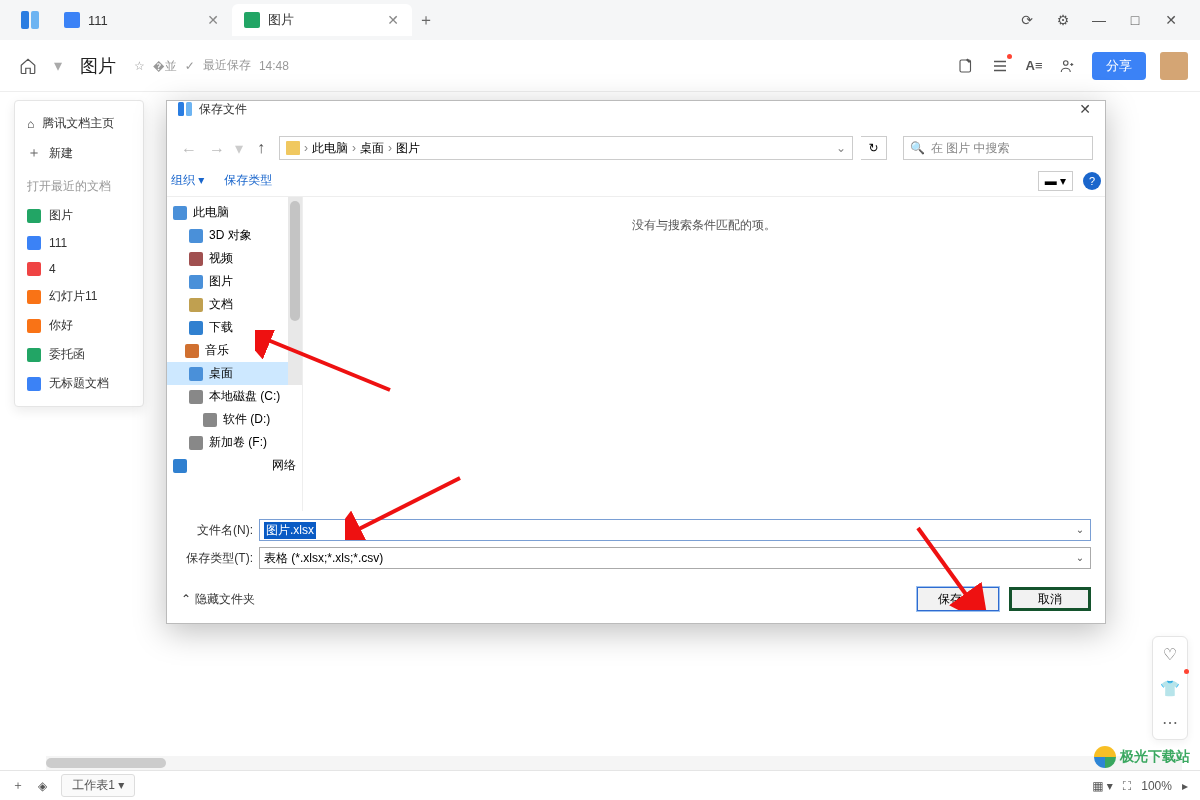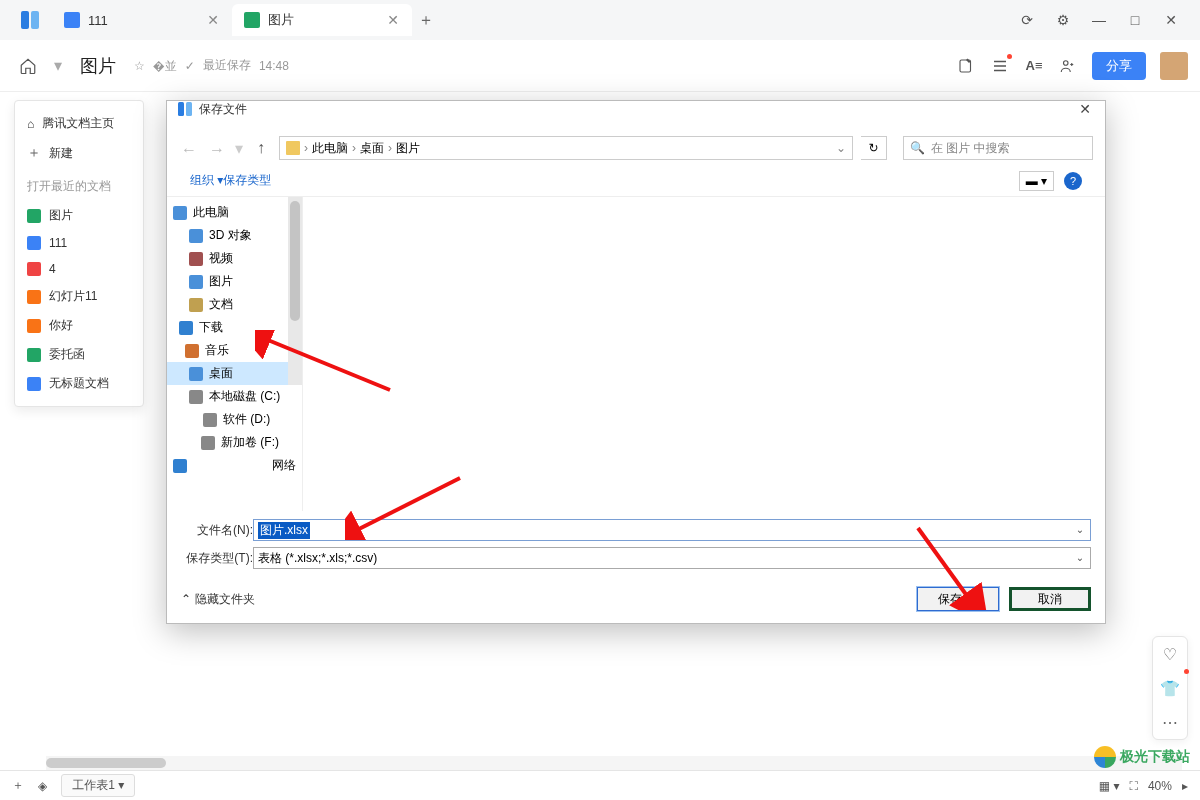--- a/index.html
+++ b/index.html
@@ -55,36 +55,36 @@
 .dlg-title { height: 30px; display:flex; padding: 0 10px; font-size: 12px; color:#333; }
 .dlg-title .t-logo { width:16px; height:16px; margin-right:6px; }
 .dlg-title .x { margin-left:auto; font-size:14px; color:#444; width:20px; text-align:center; }
 .dlg-nav { height: 34px; display:flex; align-items:center; padding: 0 12px; gap: 8px; }
 .dlg-nav .arrow { width:20px; text-align:center; color:#bbb; }
 .dlg-nav .up { color:#555; }
 .dlg-nav .path { flex:1; height: 24px; border:1px solid #ccc; display:flex; align-items:center; padding: 0 6px; font-size:12px; gap:4px; }
 .dlg-nav .path span.sep { color:#888; }
 .dlg-nav .refresh { width:26px; height:24px; border:1px solid #ccc; border-left:none; display:flex; align-items:center; justify-content:center; font-size:12px; }
 .dlg-nav .search { width:190px; height:24px; border:1px solid #ccc; margin-left:8px; display:flex; align-items:center; padding:0 6px; font-size:12px; color:#888; gap:6px; }
-.dlg-toolbar { height: 32px; display:flex; align-items:center; padding: 0 23px; font-size:12px; border-bottom:1px solid #eee; }
+.dlg-toolbar { height: 32px; display:flex; align-items:center; padding: 0 4px; gap: 20px; font-size:12px; border-bottom:1px solid #eee; }
 .dlg-toolbar a { color:#1a66cc; }
 .dlg-toolbar .rt { margin-left:auto; display:flex; gap:10px; align-items:center; }
 .dlg-body { flex:1; display:flex; min-height:0; }
 .tree { width:136px; border-right:1px solid #eee; padding: 4px 0; font-size:12px; overflow:hidden; position:relative; }
 .tree .vscroll { position:absolute; right:0; top:0; width:14px; height:60%; background:#e8e8e8; }
 .tree .vscroll .th { position:absolute; top:4px; left:2px; width:10px; height:120px; background:#c4c4c4; border-radius:5px;}
 .tree .node { display:flex; align-items:center; gap:6px; padding: 3px 6px 3px 18px; white-space:nowrap; }
 .tree .node.root { padding-left: 6px; font-weight: normal; }
 .tree .node.sel { background:#cde8ff; }
 .tree .ico { width:14px; height:14px; flex-shrink:0; }
 .pane { flex:1; position:relative; }
 .pane .empty { position:absolute; top:20px; left:0; right:0; text-align:center; font-size:12px; color:#555; }
 
 .dlg-fields { padding: 8px 14px 4px; font-size:12px; }
-.dlg-fields .row { display:flex; align-items:center; gap:0; margin-bottom:6px; }
+.dlg-fields .row { display:flex; align-items:center; gap:6px; margin-bottom:6px; }
 .dlg-fields label { width:72px; text-align:right; color:#333; }
 .dlg-fields .combo { flex:1; height:22px; border:1px solid #7a9fd4; display:flex; align-items:center; padding:0 4px; position:relative; background:#fff; }
 .dlg-fields .combo.plain { border-color:#aaa; }
 .dlg-fields .combo .sel-text { background:#0a5bc4; color:#fff; padding:0 2px; }
 .dlg-fields .dd { position:absolute; right:2px; top:2px; width:16px; height:16px; color:#555; text-align:center; font-size:10px; line-height:16px; }
 
 .dlg-footer { display:flex; align-items:center; padding: 8px 14px 12px; gap:10px; font-size:12px; }
 .dlg-footer .hide { display:flex; align-items:center; gap:4px; color:#333; }
 .dlg-footer .btns { margin-left:auto; display:flex; gap:10px; }
 .dlg-footer button { width:82px; height:24px; font-size:12px; border:3px solid #14532d; background:#f2f2f2; }
@@ -233,21 +233,21 @@
   <div>⋯</div>
 </div>
 
 <div class="bottom-bar">
   <span>＋</span>
   <span>◈</span>
   <div class="sheet-tab"><span>工作表1</span> ▾</div>
   <div class="right">
     <span>▦ ▾</span>
     <span>⛶</span>
-    <span>40%</span>
+    <span>100%</span>
     <span>▸</span>
   </div>
 </div>
 
 <div class="watermark">
   <span class="logo"></span>
   <span>极光下载站</span>
 </div>
 
 <div class="dialog">
@@ -308,49 +308,52 @@
           <span>视频</span>
         </div>
         <div class="node" style="padding-left: 22px;">
           <span class="ico" style="background:#4a90d9;border-radius:2px;display:inline-block"></span>
           <span>图片</span>
         </div>
         <div class="node" style="padding-left: 22px;">
           <span class="ico" style="background:#c0a050;border-radius:2px;display:inline-block"></span>
           <span>文档</span>
         </div>
-        <div class="node" style="padding-left: 12px; text-align: right;">
+        <div class="node" style="padding-left: 22px; text-align: right;">
           <span class="ico" style="background:#3080d0;border-radius:2px;display:inline-block"></span>
           <span>下载</span>
         </div>
         <div class="node" style="">
           <span class="ico" style="background:#d07030;border-radius:2px;display:inline-block"></span>
           <span>音乐</span>
         </div>
         <div class="node sel" style="padding-left: 22px;">
           <span class="ico" style="background:#4a90d9;border-radius:2px;display:inline-block"></span>
           <span>桌面</span>
         </div>
         <div class="node" style="padding-left: 22px;">
           <span class="ico" style="background:#888;border-radius:2px;display:inline-block"></span>
           <span>本地磁盘 (C:)</span>
         </div>
         <div class="node" style="padding-left: 36px;">
           <span class="ico" style="background:#888;border-radius:2px;display:inline-block"></span>
           <span>软件 (D:)</span>
         </div>
-        <div class="node" style="padding-left: 34px;">
+        <div class="node" style="padding-left: 22px;">
           <span class="ico" style="background:#888;border-radius:2px;display:inline-block"></span>
           <span>新加卷 (F:)</span>
         </div>
         <div class="node root" style="padding-left: 6px; justify-content: space-between;">
           <span class="ico" style="background:#3080d0;border-radius:2px;display:inline-block"></span>
           <span>网络</span>
         </div>
       </div>
+    <div class="pane">
+      <div class="empty">没有与搜索条件匹配的项。</div>
+    </div>
   </div>
   <div class="dlg-fields">
     <div class="row">
       <label>文件名(N):</label>
       <div class="combo">
         <span class="sel-text">图片.xlsx</span>
         <span class="dd">⌄</span>
       </div>
     </div>
     <div class="row">

